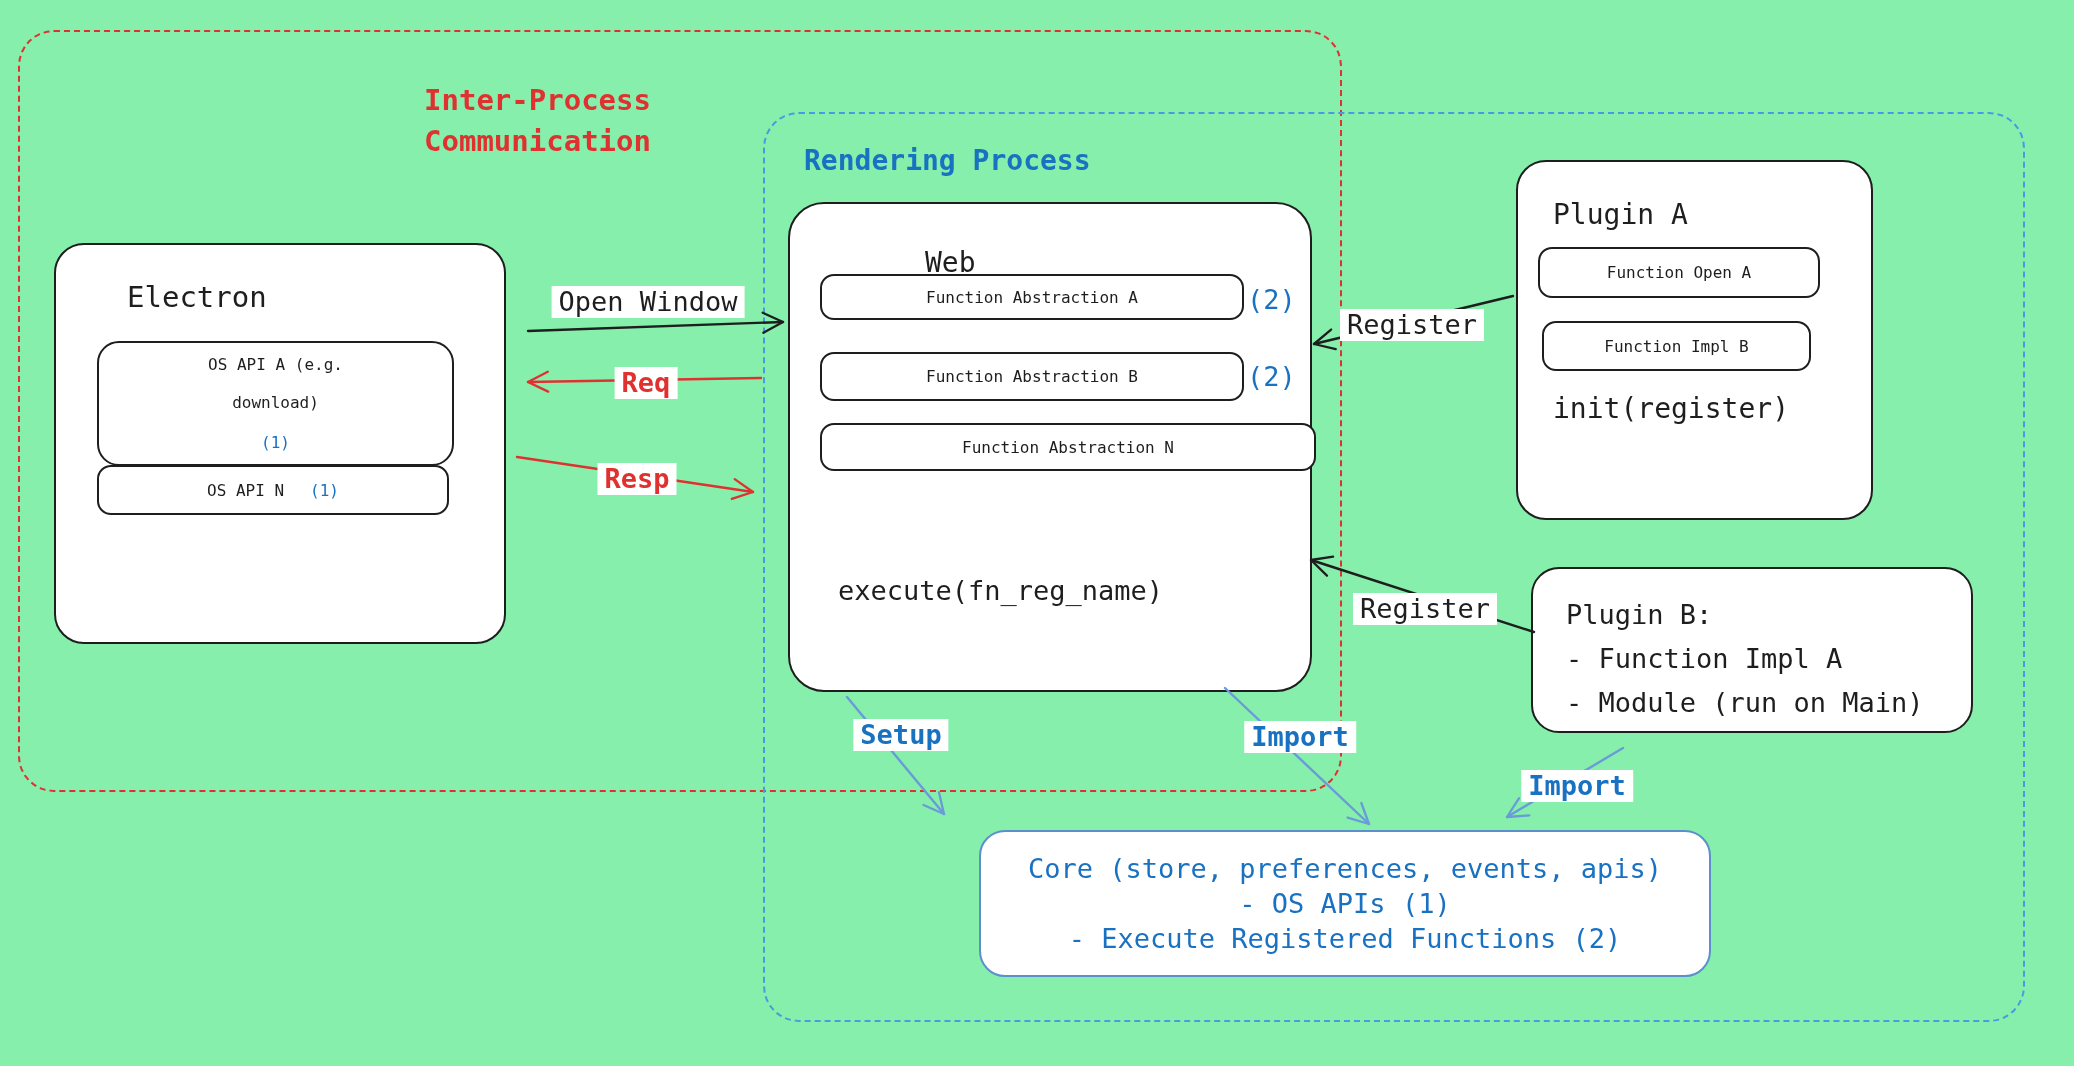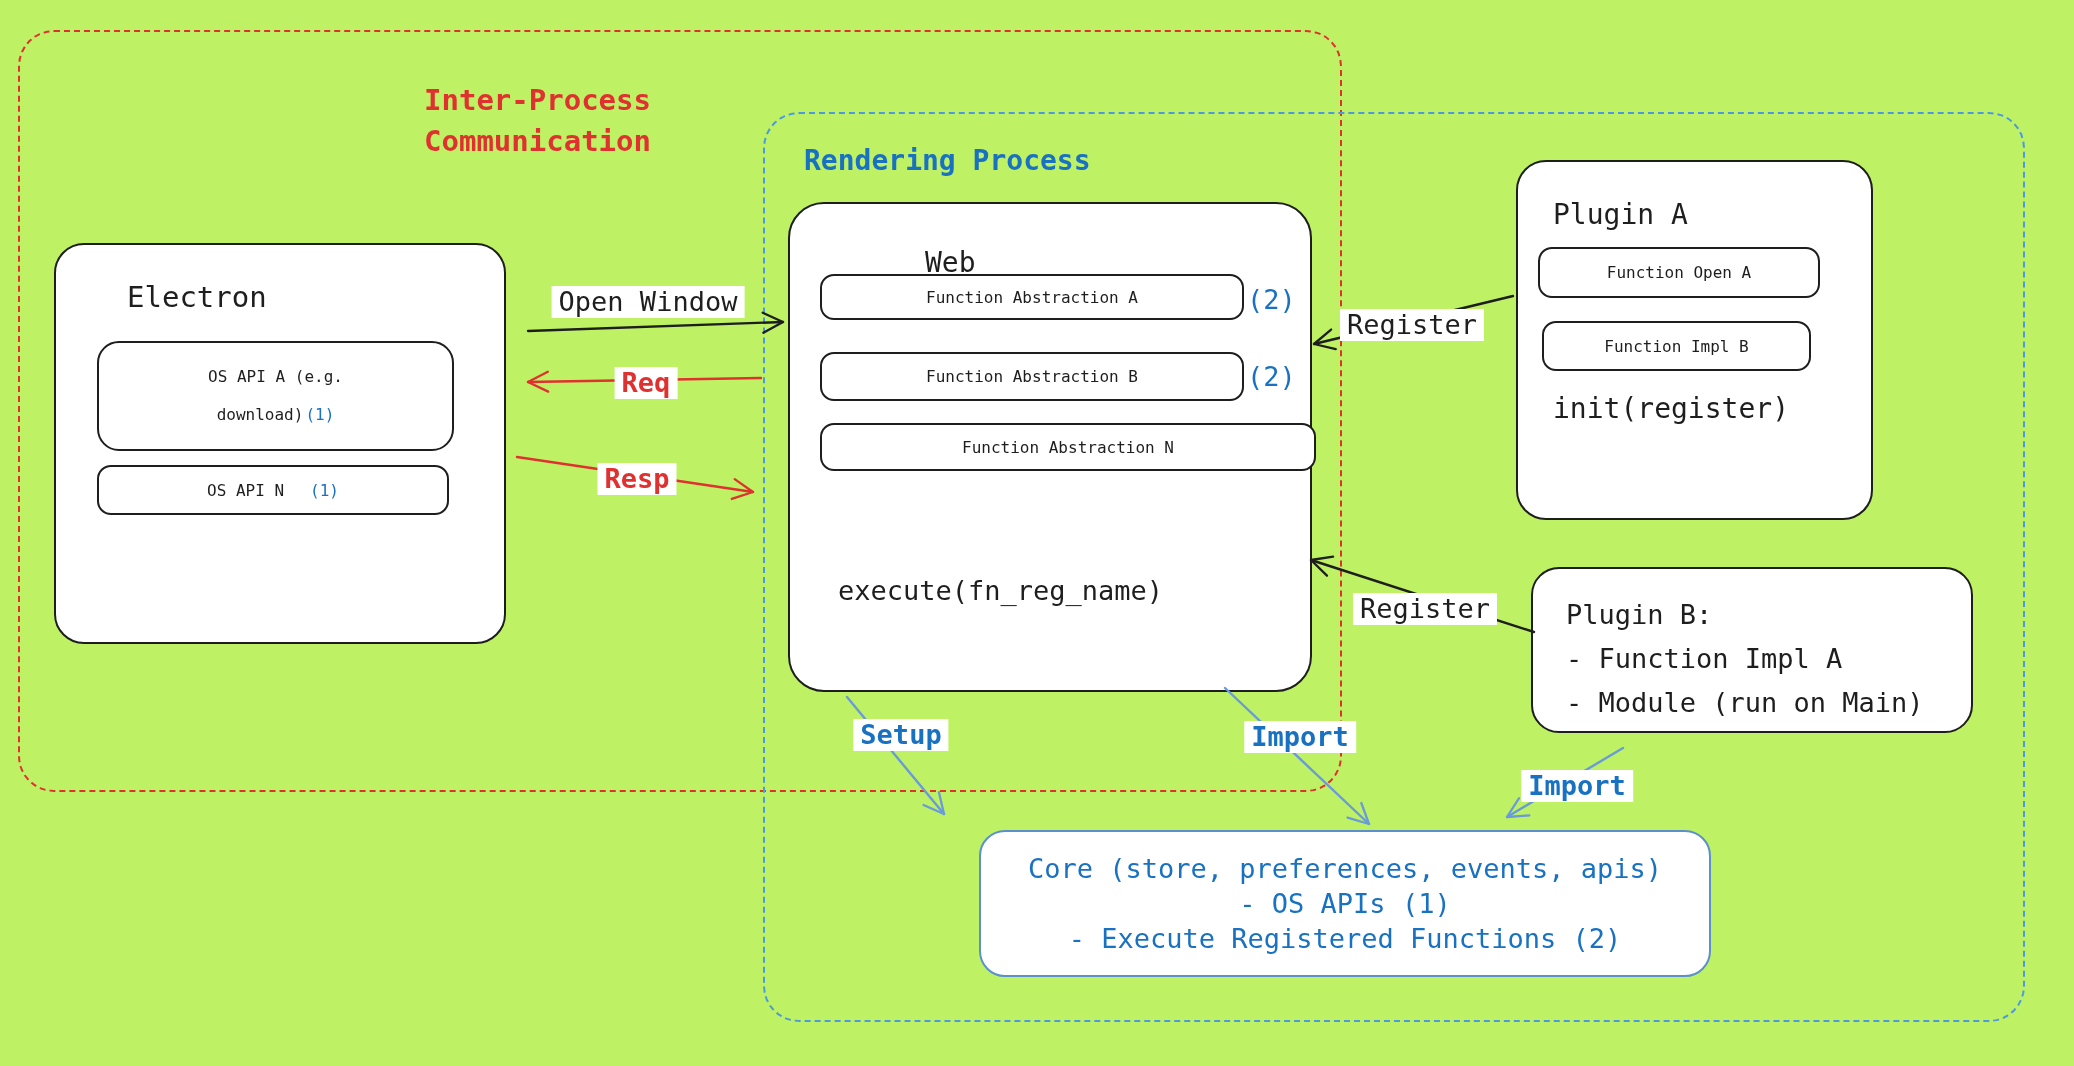--- a/index.html
+++ b/index.html
@@ -5,21 +5,21 @@
   :root{
     --ink:#1e1e1e;
     --red:#e03131;
     --blue:#1971c2;
     --blue-dash:#4b99e0;
     --blue-arrow:#6a9bd8;
     --core-border:#5b90cc;
   }
   html,body{margin:0;padding:0;background:#ffffff;}
   #canvas{
-    position:relative;width:2074px;height:1066px;background:#bef264;
+    position:relative;width:2074px;height:1066px;background:#86efac;
     font-family:"DejaVu Sans Mono","Liberation Mono",monospace;
     color:var(--ink);overflow:hidden;
   }
   .region{position:absolute;box-sizing:border-box;border-radius:36px;background:transparent;}
   .region.red{border:2.5px dashed var(--red);}
   .region.blue{border:2.5px dashed var(--blue-dash);}
   .box{position:absolute;box-sizing:border-box;border:2.5px solid var(--ink);border-radius:30px;background:#ffffff;}
   .box.small{border-radius:14px;border-width:2px;}
   .box.core{border:2px solid var(--core-border);border-radius:26px;}
   .lbl{position:absolute;font-size:27px;line-height:34px;white-space:pre;}
@@ -49,24 +49,24 @@
 
   <div class="lbl big heading red-text stack" style="left:424px;top:80px;line-height:41px;">
     <span>Inter-Process</span>
     <span>Communication</span>
   </div>
   <div class="lbl heading blue-text" style="left:797px;top:144px;font-size:28px;margin-left:7px;">Rendering Process</div>
 
   <div class="box" style="left:54px;top:243px;width:452px;height:401px;"></div>
   <div class="lbl big" style="left:92px;top:280px;margin-left:35px;">Electron</div>
 
-  <div class="box small" style="left:97px;top:341px;width:357px;height:110px;border-radius:22px;">
+  <div class="box small" style="left:97px;top:341px;width:357px;height:125px;border-radius:22px;">
     <div class="fill-center" style="line-height:38px;">
       <span>OS API A (e.g.</span>
-      <span class="row" style="gap:2px;">
+      <span class="row" style="gap:2px;flex-direction:column;">
         <span>download)</span>
         <span class="blue-text">(1)</span>
       </span>
     </div>
   </div>
 
   <div class="box small" style="left:97px;top:465px;width:352px;height:50px;">
     <div class="fill-center row" style="flex-direction:row;gap:26px;">
       <span>OS API N</span>
       <span class="blue-text">(1)</span>

